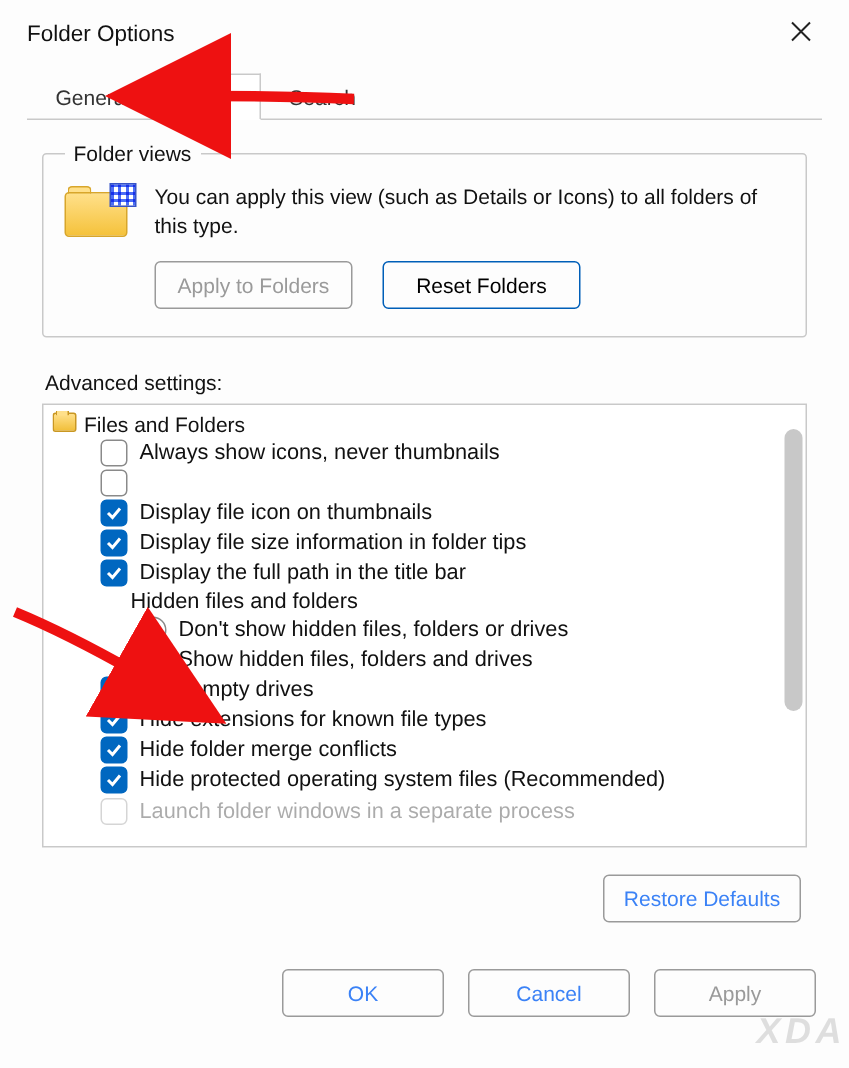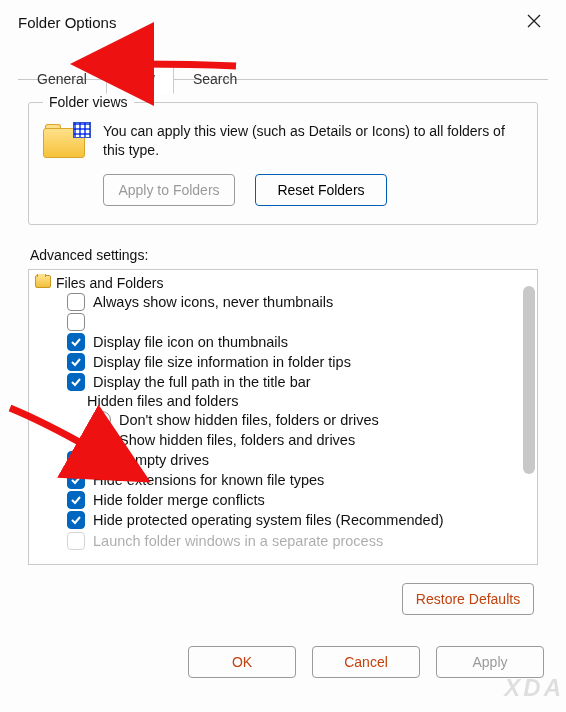--- a/index.html
+++ b/index.html
@@ -25,21 +25,21 @@
   }
   .titlebar h1{font-size:15px;font-weight:400;margin:0;}
   .close-btn{width:44px;height:30px;display:flex;align-items:center;justify-content:center;border:none;background:transparent;font-size:17px;line-height:1;cursor:pointer;}
   .tabstrip{
     display:flex;gap:0;margin:10px 18px 0 18px;
     border-bottom:1px solid var(--border);
     position:relative;
   }
   .tab{
     padding:6px 18px 7px 18px;
-    position:relative;top:15px;
+    position:relative;top:1px;
     border:1px solid transparent;border-bottom:none;
     background:transparent;color:#333;cursor:pointer;
     font-size:14px;
   }
   .tab.active{
     border-color:var(--border);
     border-top:1px solid var(--border);
     border-bottom:1px solid #fff;
     background:#fff;
   }
@@ -71,21 +71,21 @@
     position:absolute;right:-4px;top:0;width:18px;height:16px;
     background:repeating-linear-gradient(#4c6ef5 0 2px,#fff 2px 5px),
                repeating-linear-gradient(90deg,#4c6ef5 0 2px,#fff 2px 5px);
     background-blend-mode:multiply;
     border:1px solid #3553c8;
   }
   .fv-text{flex:1;font-size:14px;line-height:1.35;}
   .btn{
     min-width:132px;height:32px;
     border:1px solid #9a9a9a;border-radius:4px;
-    background:#fdfdfd;color:#c2410c;
+    background:#fdfdfd;color:#3b82f6;
     font-size:14px;cursor:pointer;
   }
   .btn.primary{border-color:var(--blue-border);color:#000;}
   .btn.disabled{color:#9a9a9a;cursor:default;}
   .btnrow{display:flex;gap:20px;margin-top:14px;}
   .adv-label{margin:6px 2px 6px 2px;font-size:14px;}
   .treebox{
     border:1px solid var(--border);
     height:296px;overflow:hidden;
     position:relative;padding:4px 6px;

